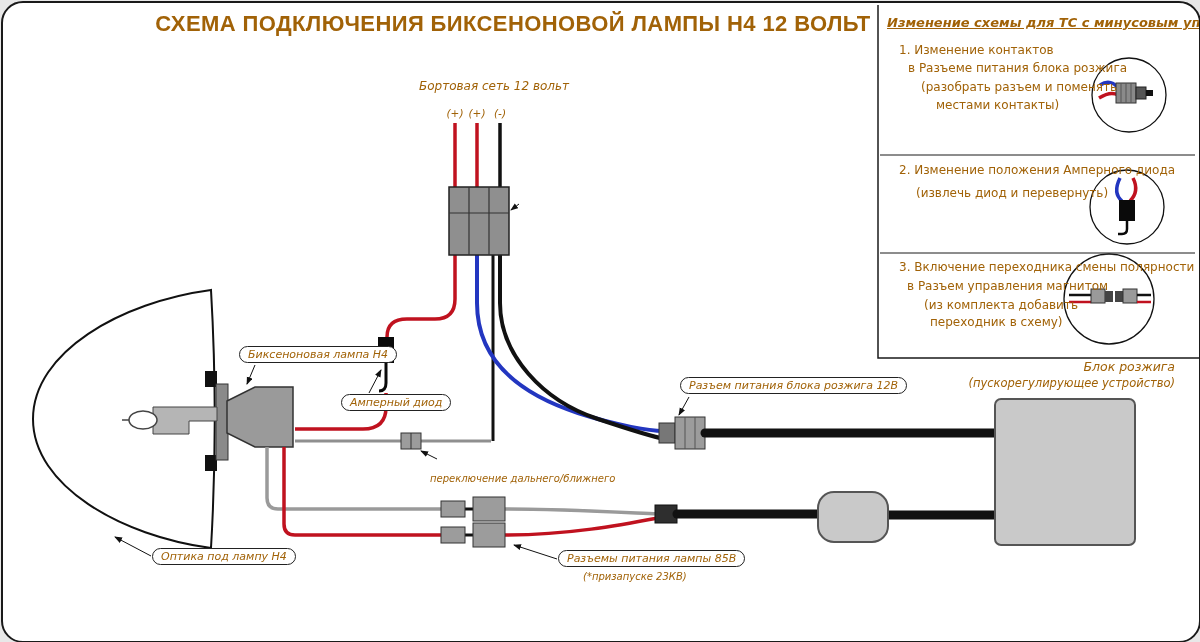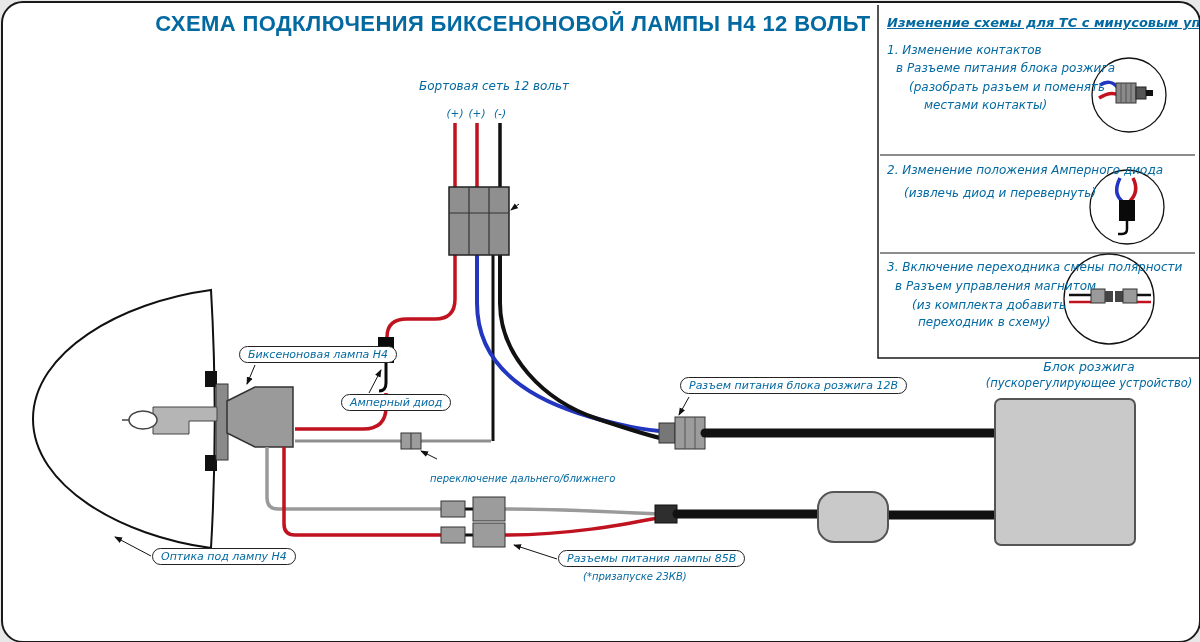--- a/index.html
+++ b/index.html
@@ -1,39 +1,39 @@
 <!DOCTYPE html>
 <html><head>
 <meta charset="utf-8">
 <style>
   html,body{margin:0;padding:0;background:#e8e8e8;}
   .stage{
     position:relative;width:1196px;height:638px;margin:1px;
     background:#ffffff;border:2px solid #1a1a1a;border-radius:22px;
-    overflow:hidden;font-family:"DejaVu Sans",sans-serif;color:#0369a1;
+    overflow:hidden;font-family:"DejaVu Sans",sans-serif;color:#a16207;
   }
   svg.diagram{position:absolute;left:0;top:0;}
   .title{
     position:absolute;left:140px;top:8px;width:740px;text-align:center;
     font-family:"Liberation Sans",sans-serif;font-size:22px;font-weight:bold;
     letter-spacing:0.4px;white-space:nowrap;
   }
   .lbl{position:absolute;font-style:italic;font-size:10px;white-space:nowrap;}
   .callout{
     position:absolute;font-style:italic;font-size:11px;white-space:nowrap;
     border:1px solid #222;border-radius:9px;padding:1px 8px;background:#fff;
   }
   .pin{position:absolute;top:104px;width:26px;text-align:center;
        font-style:italic;font-size:10.5px;}
   .ptitle{
     position:absolute;left:884px;top:12px;font-size:13px;font-weight:bold;
     font-style:italic;text-decoration:underline;white-space:nowrap;
   }
-  .pline{position:absolute;font-style:italic;font-size:12px;white-space:nowrap;}
-  .unit-label{position:absolute;left:976px;width:220px;text-align:center;
+  .pline{position:absolute;font-size:12px;white-space:nowrap;margin-left:12px;}
+  .unit-label{position:absolute;left:952px;width:220px;text-align:right;
        font-style:italic;font-size:11.5px;white-space:nowrap;}
 </style>
 </head>
 <body>
 
 <div class="stage">
 
   <svg class="diagram" width="1196" height="638" viewBox="0 0 1196 638">
     <defs>
       <marker id="arr" markerWidth="9" markerHeight="8" refX="7" refY="3" orient="auto">

